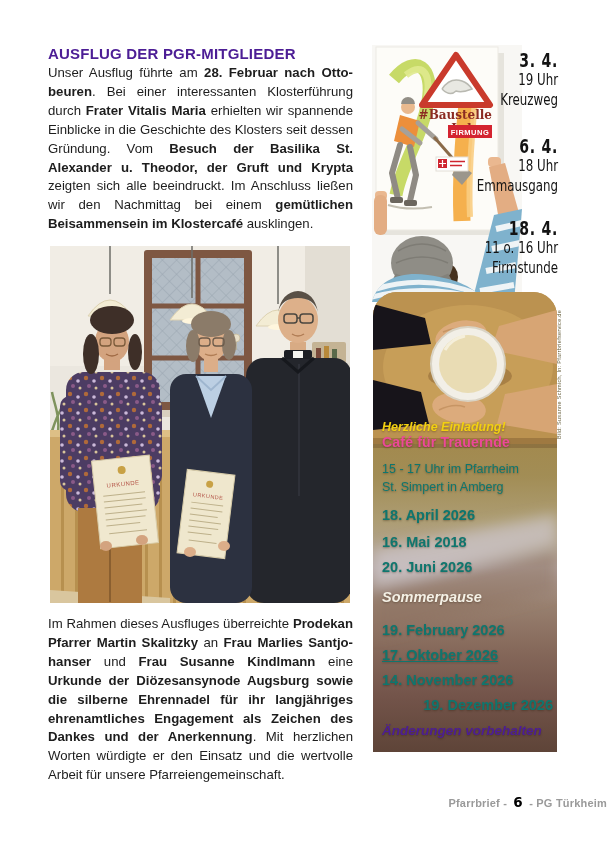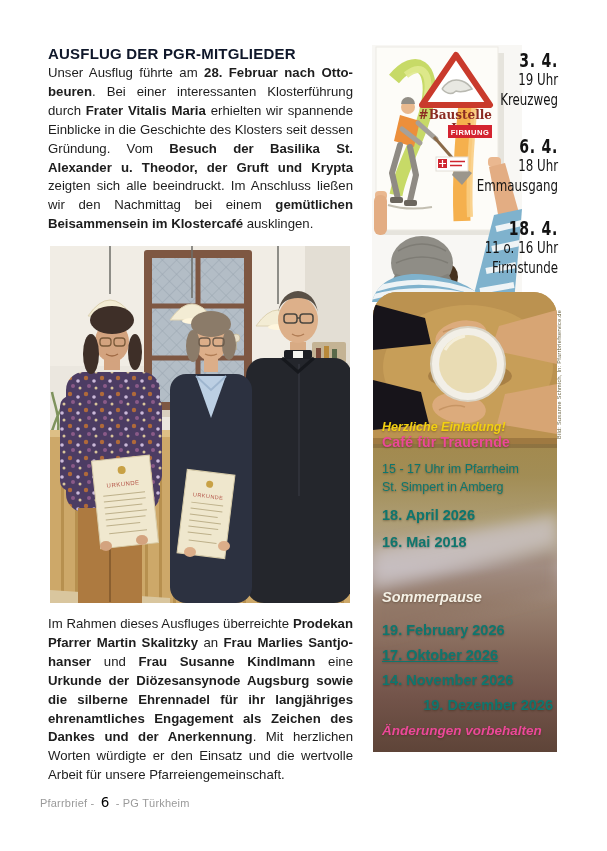--- a/index.html
+++ b/index.html
@@ -1,20 +1,20 @@
 <!DOCTYPE html>
 <html><head>
 <meta charset="utf-8">
 <style>
   html,body{margin:0;padding:0;background:#888;}
   .page{position:relative;width:607px;height:851px;background:#ffffff;overflow:hidden;
         font-family:"Liberation Sans",sans-serif;margin:0 auto;}
   
   .article-title{position:absolute;left:48px;top:45px;width:312px;margin:0;
-       font-size:15px;font-weight:700;letter-spacing:.2px;color:#0f172a;}
+       font-size:15px;font-weight:700;letter-spacing:.2px;color:#4c1d95;}
   .para{position:absolute;left:48px;width:305px;margin:0;font-size:13.2px;
        line-height:18.9px;text-align:justify;color:#1d1d1d;}
   .para .bseg{font-weight:700;}
   #para1{top:64px;} #para2{top:615px;}
   .photo1{position:absolute;left:50px;top:246px;width:300px;height:357px;}
   .photo1 svg{display:block;}
   
   .events{position:absolute;left:372px;top:45px;width:186px;height:258px;}
   .events svg{position:absolute;left:0;top:0;}
   .event-entry{position:absolute;right:0;width:160px;text-align:right;color:#131313;
@@ -28,27 +28,27 @@
   .flyer svg{position:absolute;left:0;top:0;}
   .ftxt{position:absolute;left:9px;right:4px;text-shadow:0 1px 2px rgba(40,25,5,.35);}
   .f-invite{top:128px;font-size:12.5px;font-weight:700;font-style:italic;color:#f2d011;}
   .f-title{top:142px;font-size:14px;font-weight:700;color:#ec4899;letter-spacing:.2px;}
   .f-sub{font-size:12.5px;color:#0f766e;}
   .f-sub1{top:170px;} .f-sub2{top:188px;}
   .f-date{font-size:14.5px;font-weight:700;color:#0f766e;}
   .fd1{top:215px;} .fd2{top:242px;} .fd3{top:267px;}
   .f-pause{top:297px;font-size:14.5px;font-weight:700;font-style:italic;color:#f5f1e6;}
   .fd4{top:330px;} .fd5{top:355px;text-decoration:underline;} .fd6{top:380px;} .fd7{top:405px;text-align:right;}
-  .f-note{top:431px;font-size:13.5px;font-weight:700;font-style:italic;color:#ec4899;}
+  .f-note{top:431px;font-size:13.5px;font-weight:700;font-style:italic;color:#4c1d95;}
   .credit{position:absolute;left:556px;top:303px;height:136px;width:10px;
        writing-mode:vertical-rl;transform:rotate(180deg);font-size:5.5px;
        letter-spacing:.3px;color:#6a6340;white-space:nowrap;}
   
-  .footer{position:absolute;left:0;right:0;top:794px;text-align:left;
-       font-weight:400;font-size:11px;color:#9a9a9a;letter-spacing:.2px;padding-left:40px;}
+  .footer{position:absolute;left:0;right:0;top:794px;text-align:right;
+       font-weight:700;font-size:11px;color:#9a9a9a;letter-spacing:.2px;padding-left:40px;}
   .footer .num{color:#000;font-size:13.5px;font-family:"DejaVu Sans",sans-serif;padding:0 3px;}
 </style>
 </head>
 <body>
 
 <div class="page">
 
   <h1 class="article-title">AUSFLUG DER PGR-MITGLIEDER</h1>
   <p class="para" id="para1"><span>Unser Ausflug führte am </span><span class="bseg">28. Februar nach Otto­beuren</span><span>. Bei einer interessanten Klosterführung durch </span><span class="bseg">Frater Vitalis Maria</span><span> erhielten wir spannende Einblicke in die Geschichte des Klosters seit dessen Gründung. Vom </span><span class="bseg">Besuch der Basilika St. Alexander u. Theodor, der Gruft und Krypta</span><span> zeigten sich alle beeindruckt. Im Anschluss ließen wir den Nach­mittag bei einem </span><span class="bseg">gemütlichen Beisammensein im Klostercafé</span><span> ausklingen.</span></p>
 
@@ -293,20 +293,21 @@
         <circle cx="95" cy="72" r="29" fill="#e9dcb4"></circle>
         <path d="M72 58 a29 29 0 0 1 20 -14" stroke="#f5efdb" stroke-width="3" fill="none"></path>
       </g>
     </svg>
     <div class="ftxt f-invite">Herzliche Einladung!</div>
     <div class="ftxt f-title">Café für Trauernde</div>
     <div class="ftxt f-sub f-sub1">15 - 17 Uhr im Pfarrheim</div>
     <div class="ftxt f-sub f-sub2">St. Simpert in Amberg</div>
     <div class="ftxt f-date fd1">18. April 2026</div>
     <div class="ftxt f-date fd2">16. Mai 2018</div>
+    <div class="ftxt f-date fd3">20. Juni 2026</div>
     <div class="ftxt f-pause">Sommerpause</div>
     <div class="ftxt f-date fd4">19. February 2026</div>
     <div class="ftxt f-date fd5">17. Oktober 2026</div>
     <div class="ftxt f-date fd6">14. November 2026</div>
     <div class="ftxt f-date fd7">19. Dezember 2026</div>
     <div class="ftxt f-note">Änderungen vorbehalten</div>
   </div>
 
   <div class="credit">Bild: Susanne Schmich, In: Pfarrbriefservice.de</div>
 

